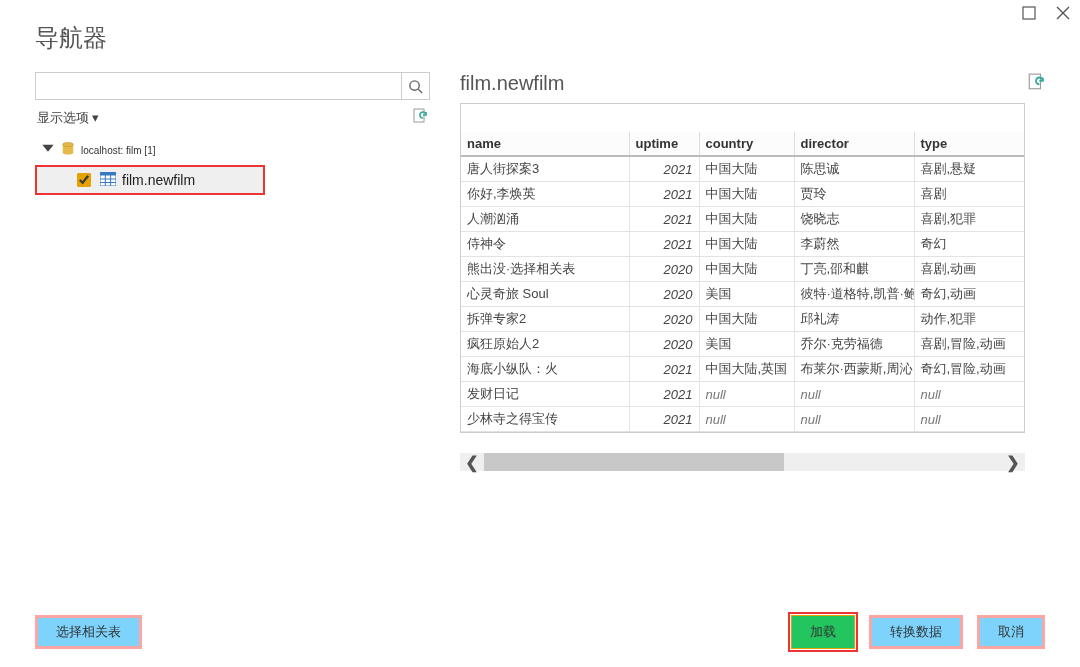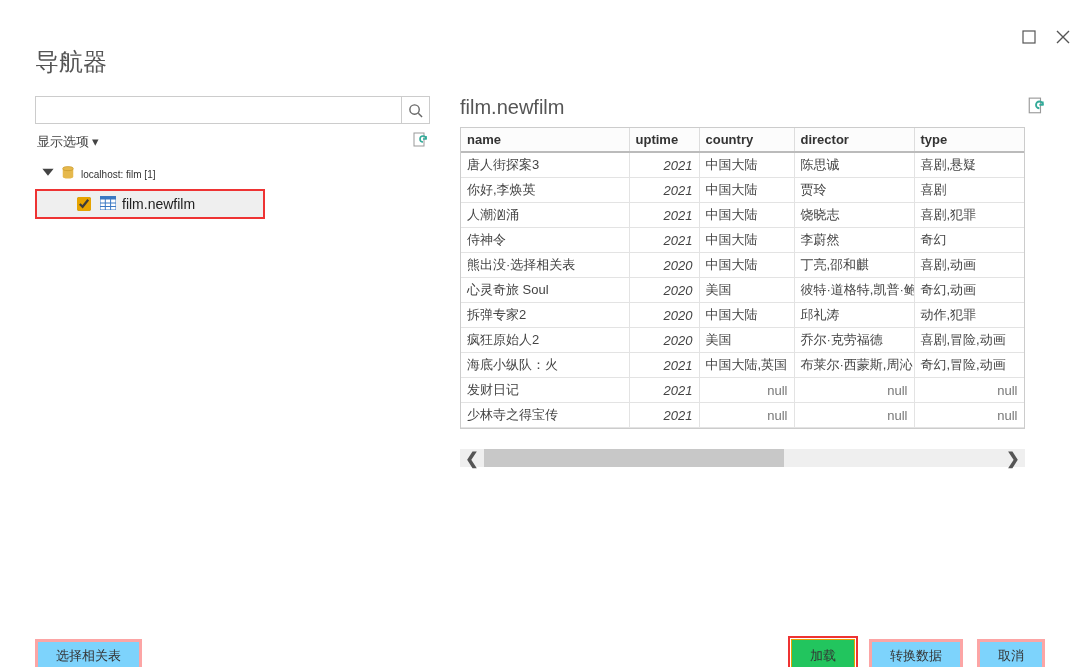--- a/index.html
+++ b/index.html
@@ -12,21 +12,20 @@
   .titlebar-controls {
     position: absolute; top: 6px; right: 10px;
     display: flex; gap: 20px;
     color: #555;
   }
   .titlebar-controls svg { width: 14px; height: 14px; }
   .dialog-title {
     font-size: 24px; color: #555;
     padding: 22px 0 0 35px;
     font-weight: 400;
-    margin-top: 24px;
   }
   .body {
     display: flex;
     padding: 18px 35px 0 35px;
     gap: 30px;
   }
   
   .left-panel { width: 395px; flex-shrink: 0; }
   .search-box {
     display: flex;
@@ -86,39 +85,40 @@
   .preview-refresh { color: #4b8; cursor: pointer; }
   .grid-wrap {
     border: 1px solid #ccc;
     width: 565px;
     overflow: hidden;
   }
   table.preview {
     border-collapse: collapse;
     width: 100%;
     table-layout: fixed;
+    margin-top: 28px;
   }
   table.preview th {
     text-align: left; font-weight: 600; font-size: 13px;
     background: #fcfcfc;
     border-bottom: 2px solid #bbb;
     border-right: 1px solid #ddd;
     padding: 4px 6px; color: #333;
     white-space: nowrap; overflow: hidden;
   }
   table.preview td {
     font-size: 13px; color: #444;
     border-bottom: 1px solid #e3e3e3;
     border-right: 1px solid #e3e3e3;
     padding: 3px 6px;
     white-space: nowrap; overflow: hidden; text-overflow: clip;
     height: 25px;
   }
   table.preview td.num { text-align: right; font-style: italic; }
-  table.preview td.null { text-align: right; color: #777; }
+  table.preview td.null { font-style: italic; color: #777; }
   .col-name     { width: 168px; }
   .col-uptime   { width: 70px; }
   .col-country  { width: 95px; }
   .col-director { width: 120px; }
   .col-type     { width: 110px; }
   .hscroll {
     display: flex; align-items: center;
     margin-top: 20px;
     width: 565px; height: 18px;
     background: #efefef;

